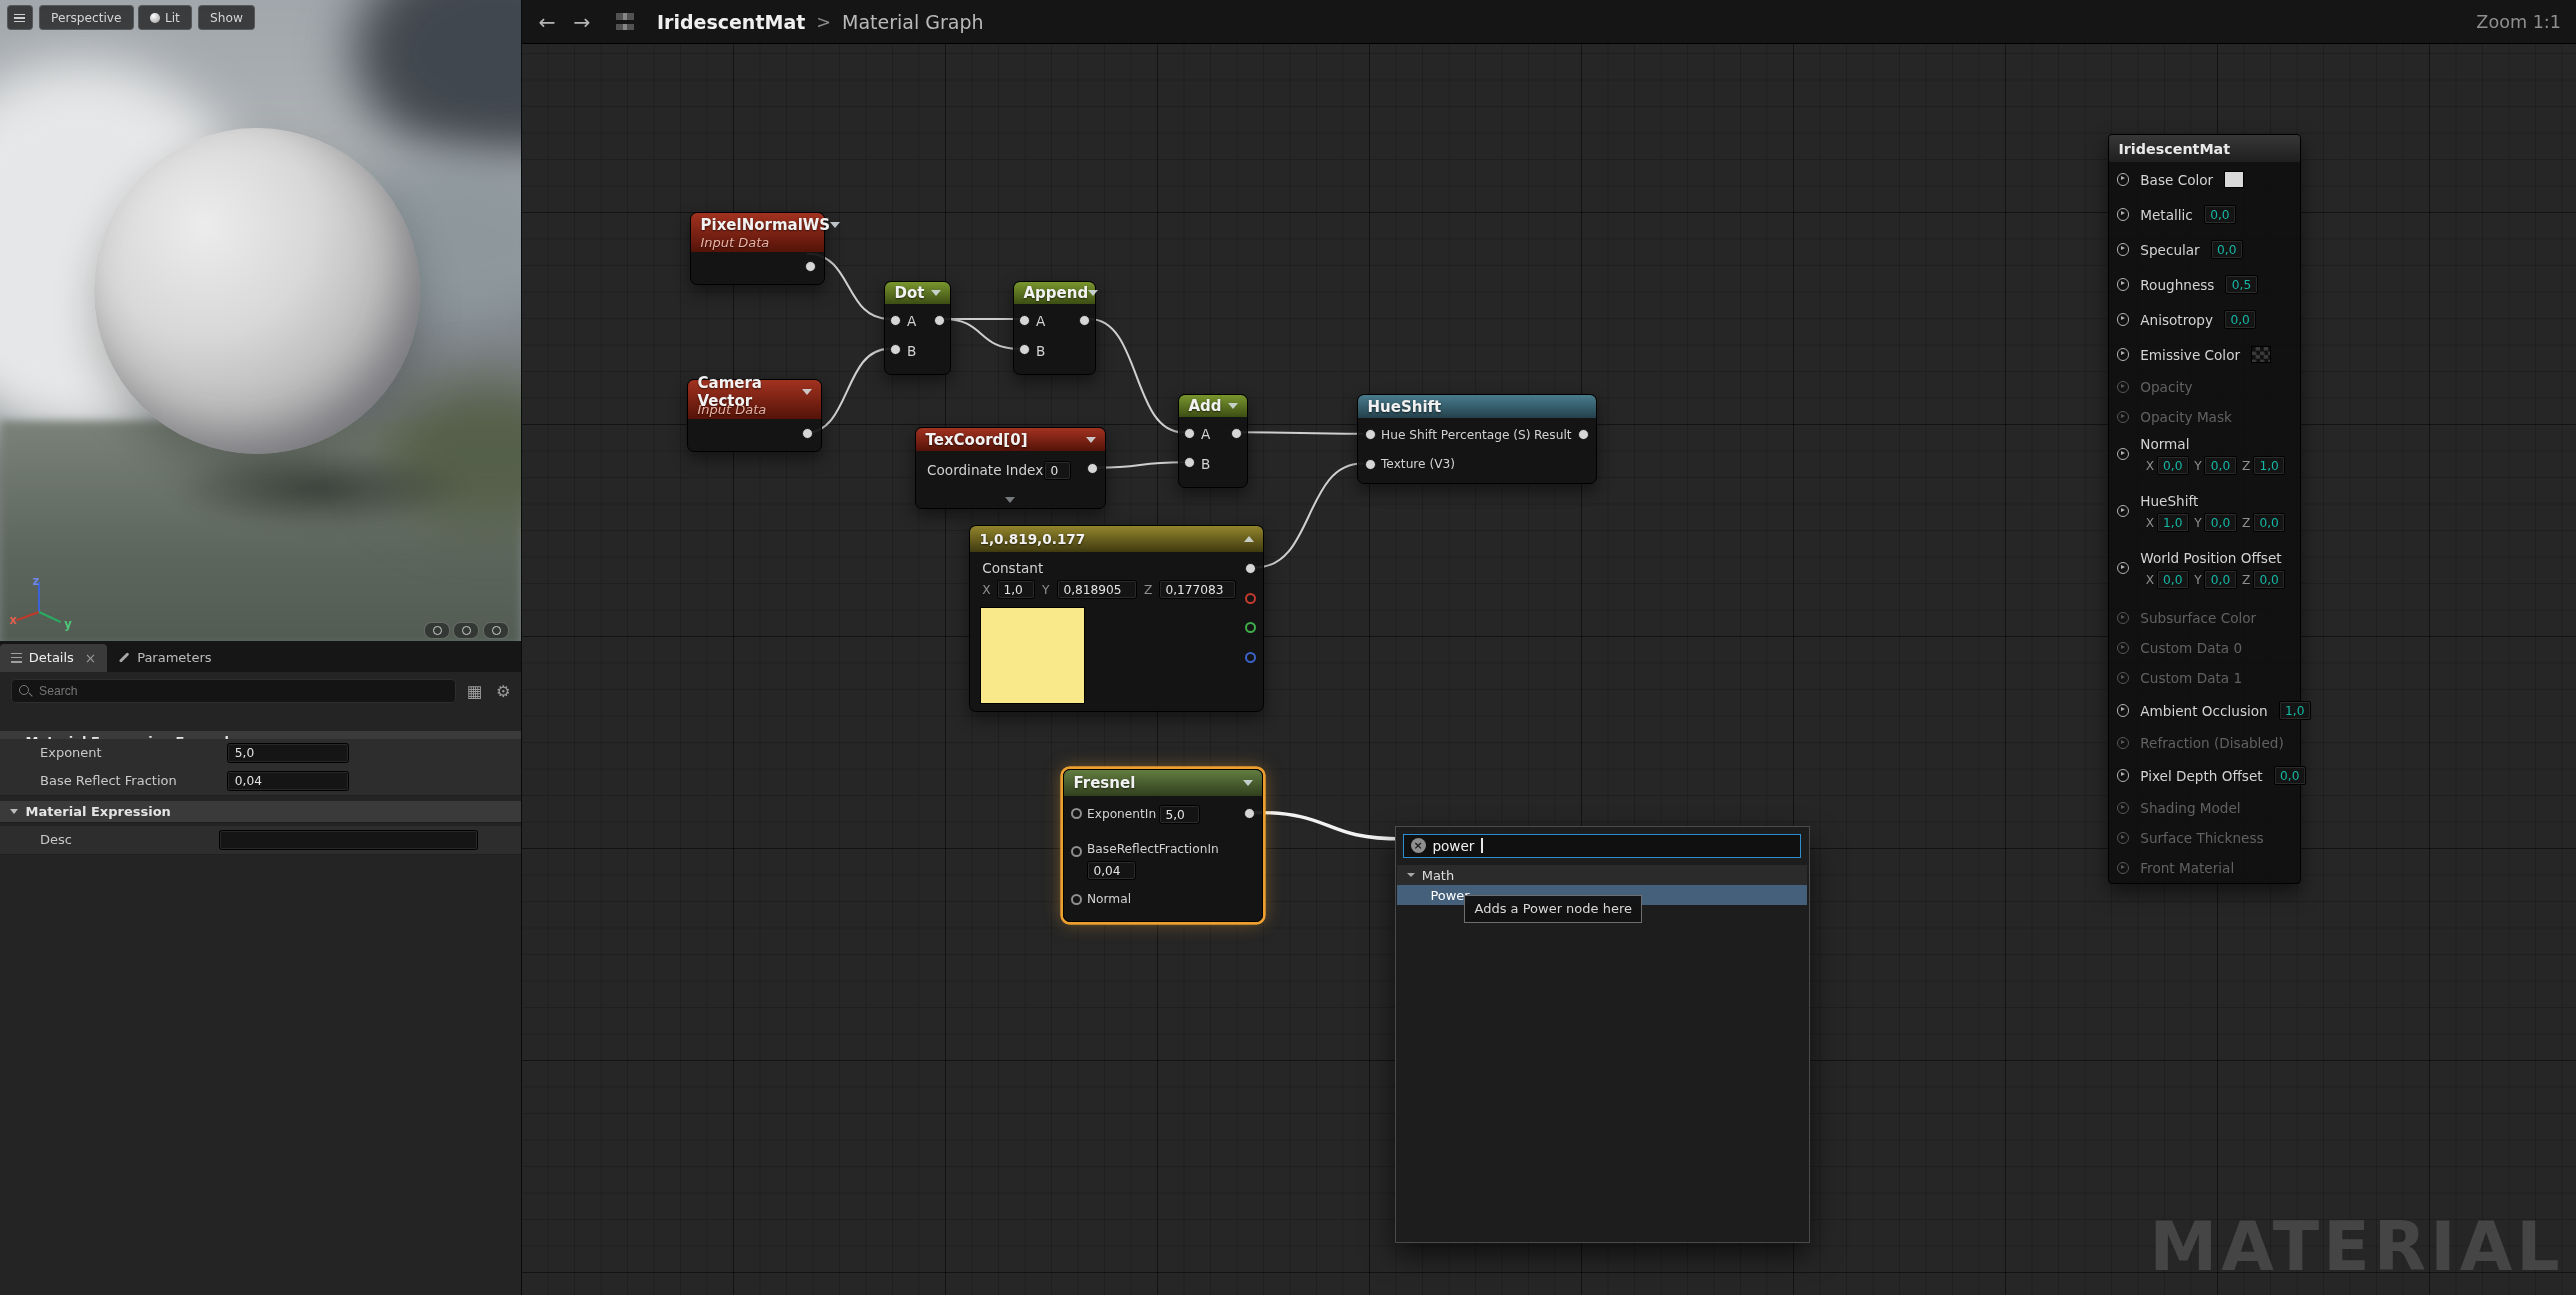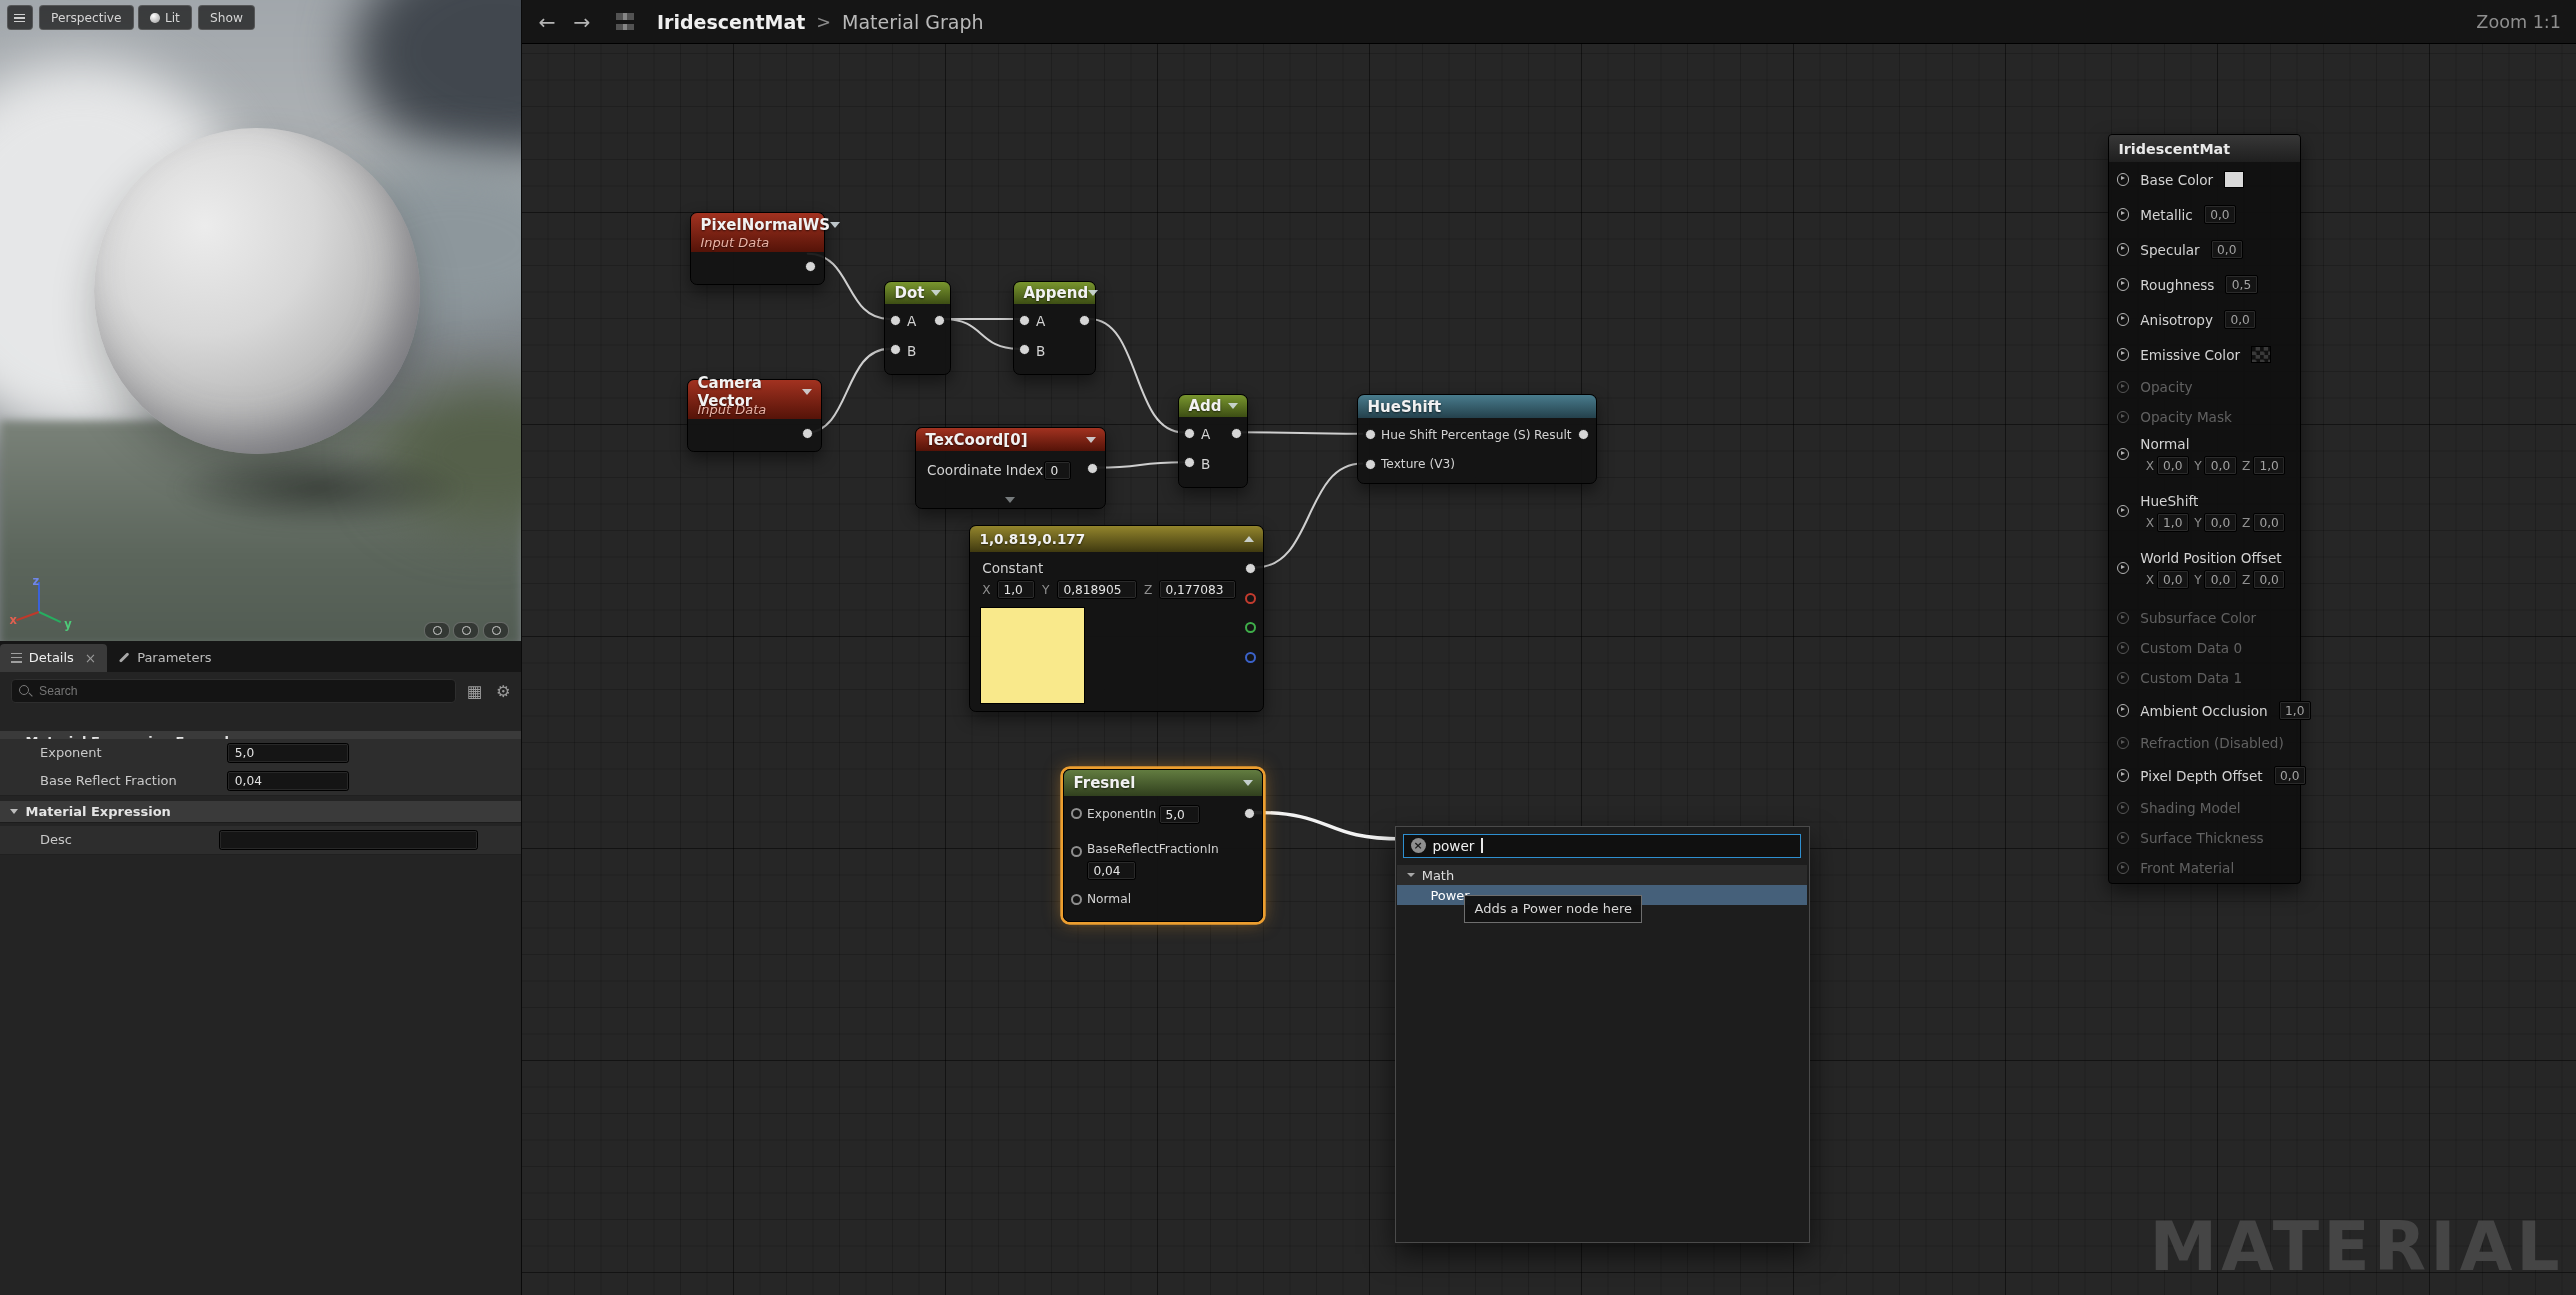--- a/index.html
+++ b/index.html
@@ -133,21 +133,21 @@
   .mrow.sm{height:30px;}
   .mrow.vec{height:57px;align-items:flex-start;padding-top:4.1px;box-sizing:border-box;}
   .mpin{width:12.2px;height:12.2px;border:1.4px solid #b2b2b2;border-radius:50%;position:relative;flex:none;box-sizing:border-box;}
   .mpin::after{content:"";position:absolute;left:2.7px;top:2px;width:0;height:0;border-left:4.8px solid #b2b2b2;
     border-top:2.7px solid transparent;border-bottom:2.7px solid transparent;}
   .mrow.off .mpin{border-color:#565656;}
   .mrow.off .mpin::after{border-left-color:#565656;}
   .mlabel{font-size:13.6px;color:#d4d4d4;white-space:nowrap;}
   .mrow.off .mlabel{color:#616161;}
   .mvbox{background:#141414;border:0.7px solid #000;box-shadow:inset 0 0 0 0.7px #333;border-radius:2px;
-    color:#a3a3a3;font-size:12.2px;padding:1.4px 5.4px;}
+    color:#14b8a6;font-size:12.2px;padding:1.4px 5.4px;}
   .vaxis{font-size:12.2px;color:#8f8f8f;margin:0 2.7px 0 5.4px;}
   .vrow{display:flex;align-items:center;margin-top:4.1px;}
   .vcol{display:flex;flex-direction:column;}
   .msw{width:17.6px;height:15px;border:0.7px solid #000;}
 </style>
 </head>
 <body>
 
 <div id="app">
 

